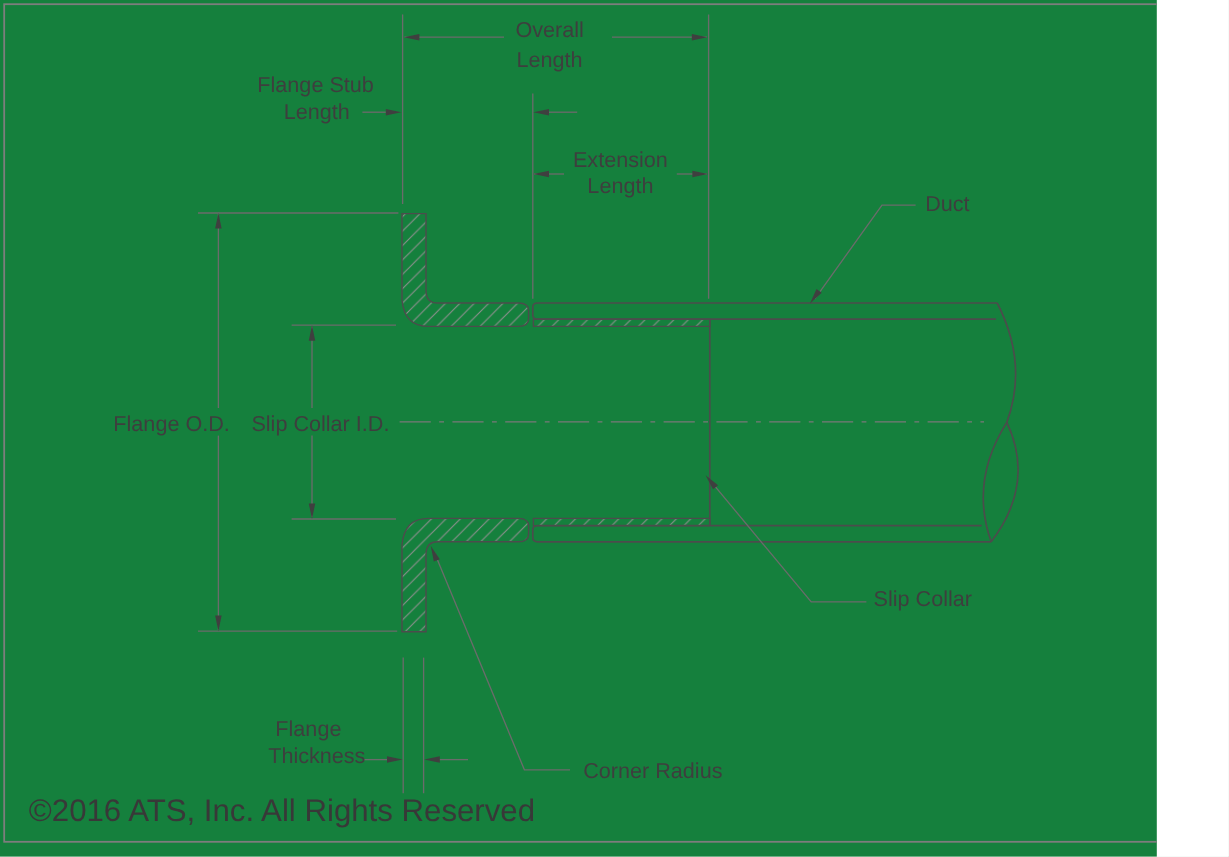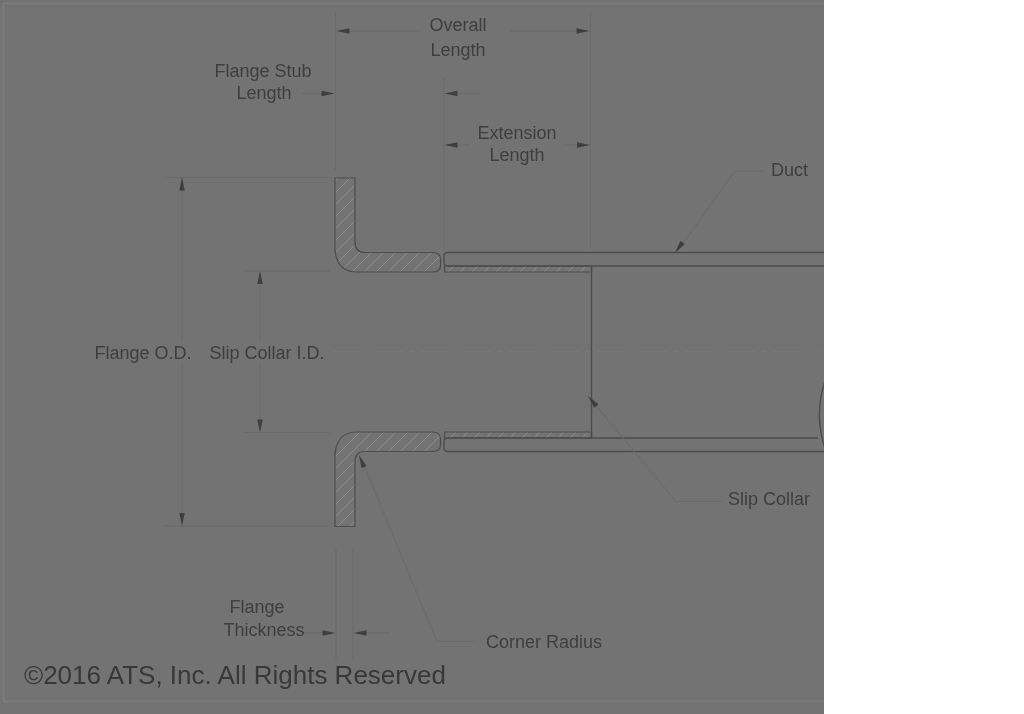--- a/index.html
+++ b/index.html
@@ -1,19 +1,19 @@
 <!DOCTYPE html>
 <html><head>
 <meta charset="utf-8">
 <style>
   html,body { margin:0; padding:0; background:#fff; }
   .stage {
     position:relative;
-    width:824px; height:714px;
-    background:#737373;
+    width:964px; height:714px;
+    background:#15803d;
     font-family:"Liberation Sans","DejaVu Sans",sans-serif;
     overflow:hidden;
   }
   svg text {
     font-family:"Liberation Sans","DejaVu Sans",sans-serif;
     font-size:18px;
     fill:#3e3e3e;
   }
   svg text.copyright {
     font-size:26px;

